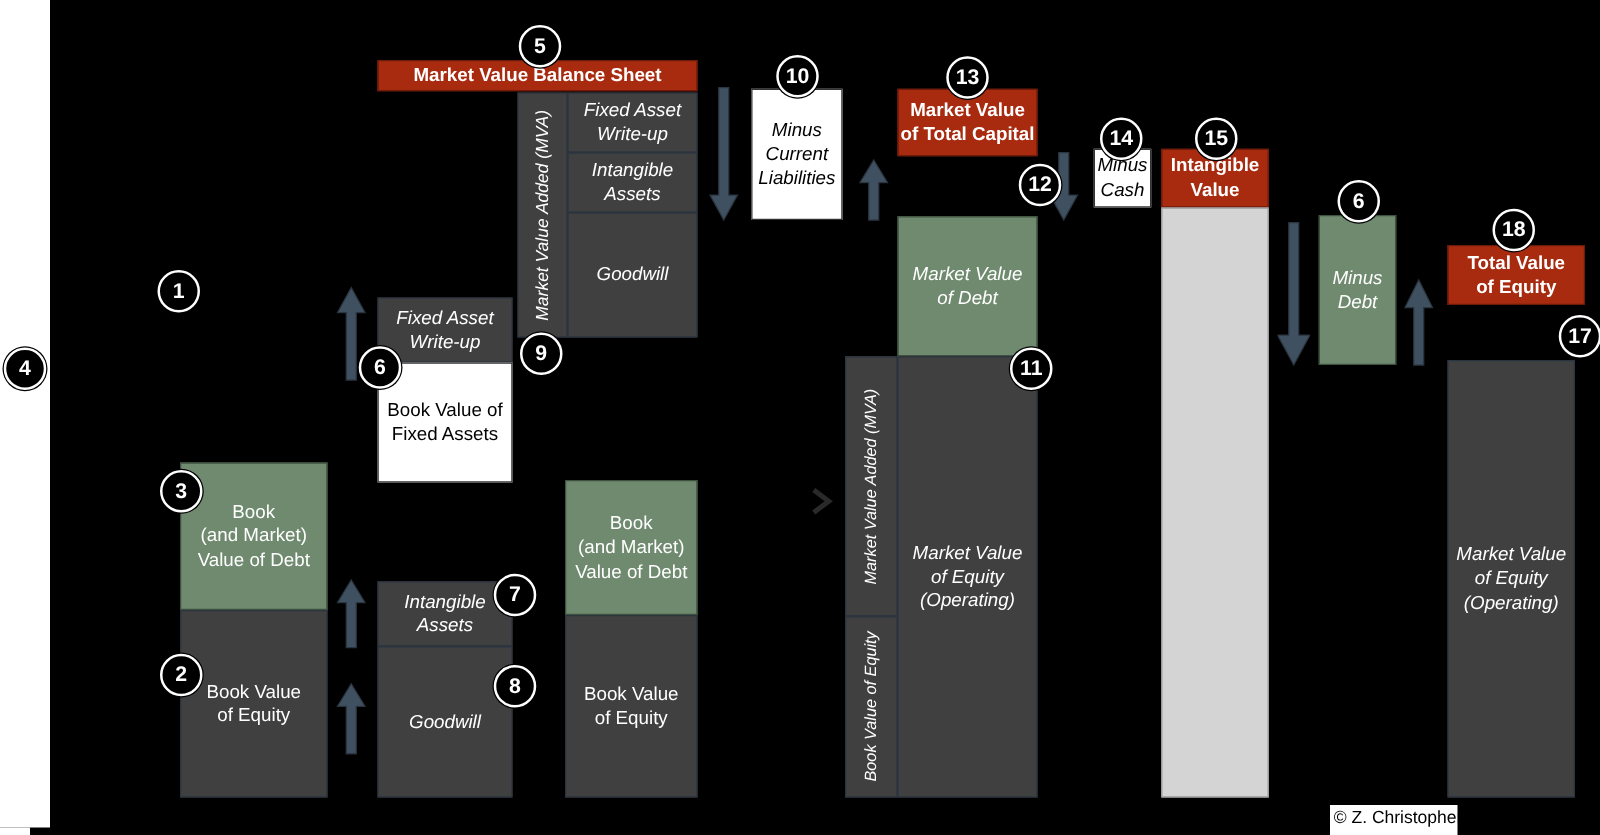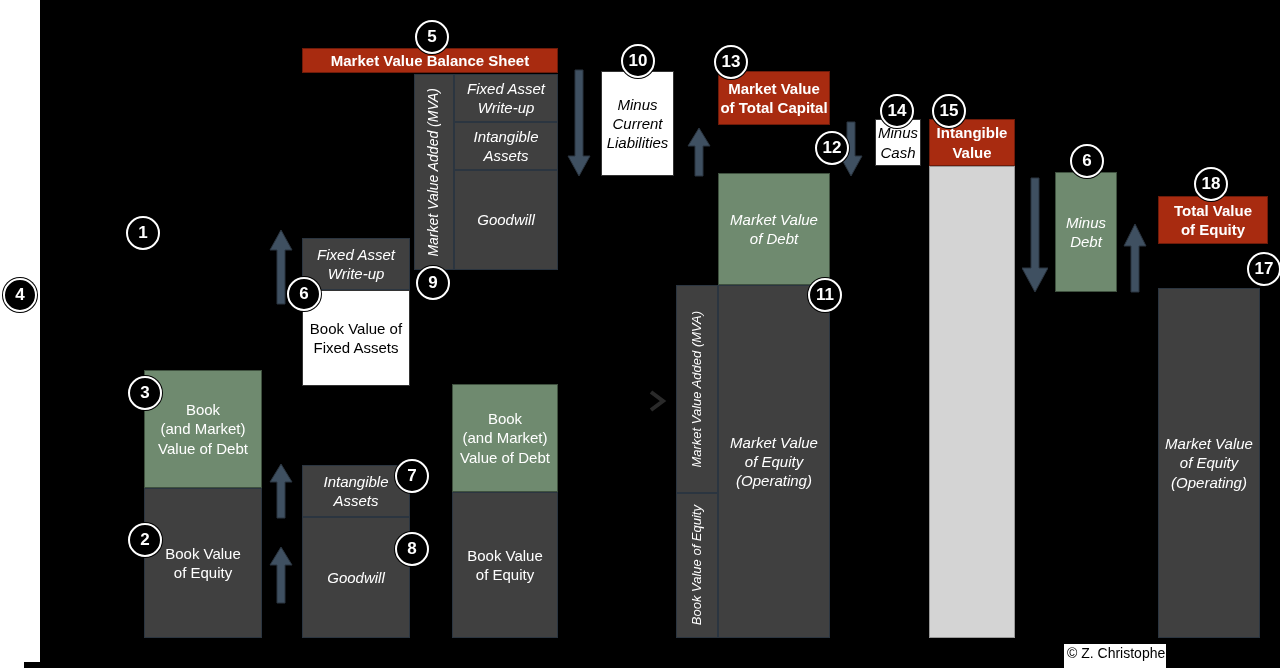--- a/index.html
+++ b/index.html
@@ -228,27 +228,27 @@
     </div>
   <div class="badge" style="left:621px;top:44px;">
       <span>10</span>
     </div>
   <div class="badge" style="left:808px;top:278px;">
       <span>11</span>
     </div>
   <div class="badge" style="left:815px;top:131px;align-items:center;">
       <span>12</span>
     </div>
-  <div class="badge" style="left:714px;top:45px;">
+  <div class="badge" style="left:757px;top:45px;">
       <span>13</span>
     </div>
   <div class="badge" style="left:880px;top:94px;">
       <span>14</span>
     </div>
-  <div class="badge" style="left:932px;top:94px;">
+  <div class="badge" style="left:956px;top:94px;">
       <span>15</span>
     </div>
   <div class="badge" style="left:1070px;top:144px;">
       <span>6</span>
     </div>
   <div class="badge" style="left:1247px;top:252px;">
       <span>17</span>
     </div>
   <div class="badge" style="left:1194px;top:167px;justify-content:center;">
       <span>18</span>

